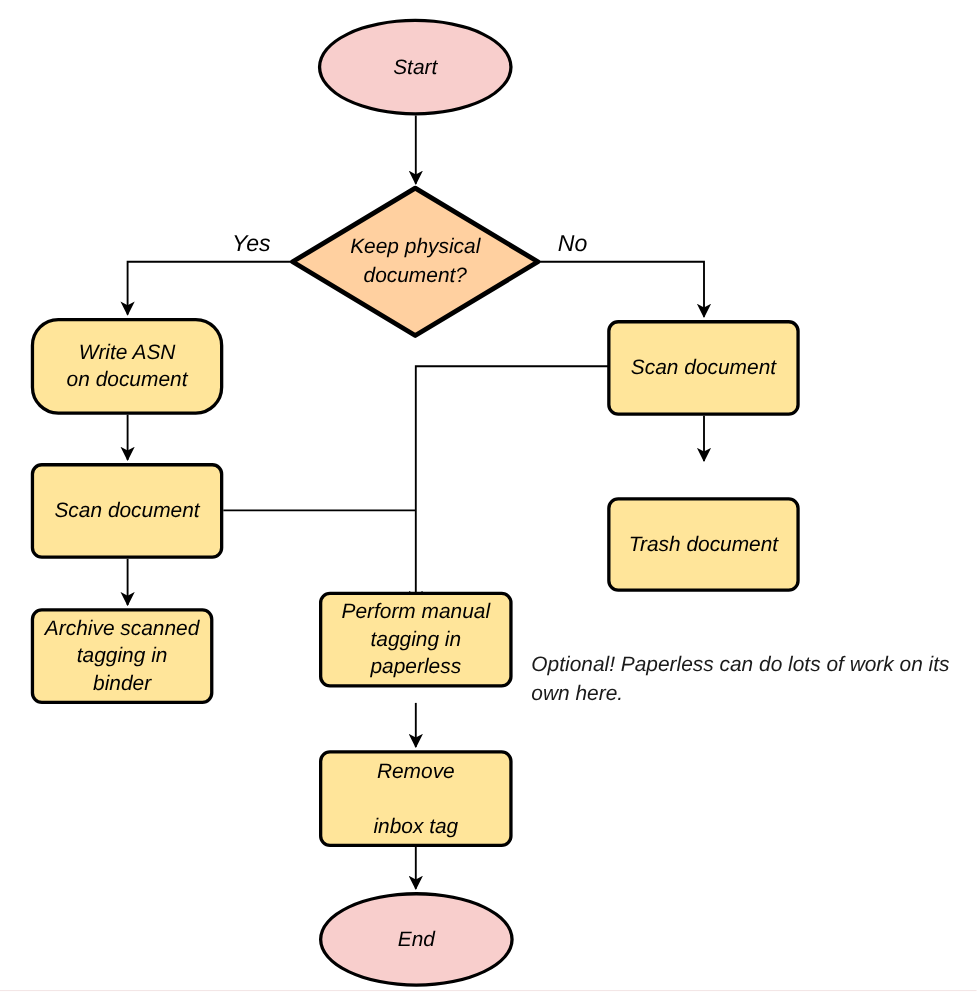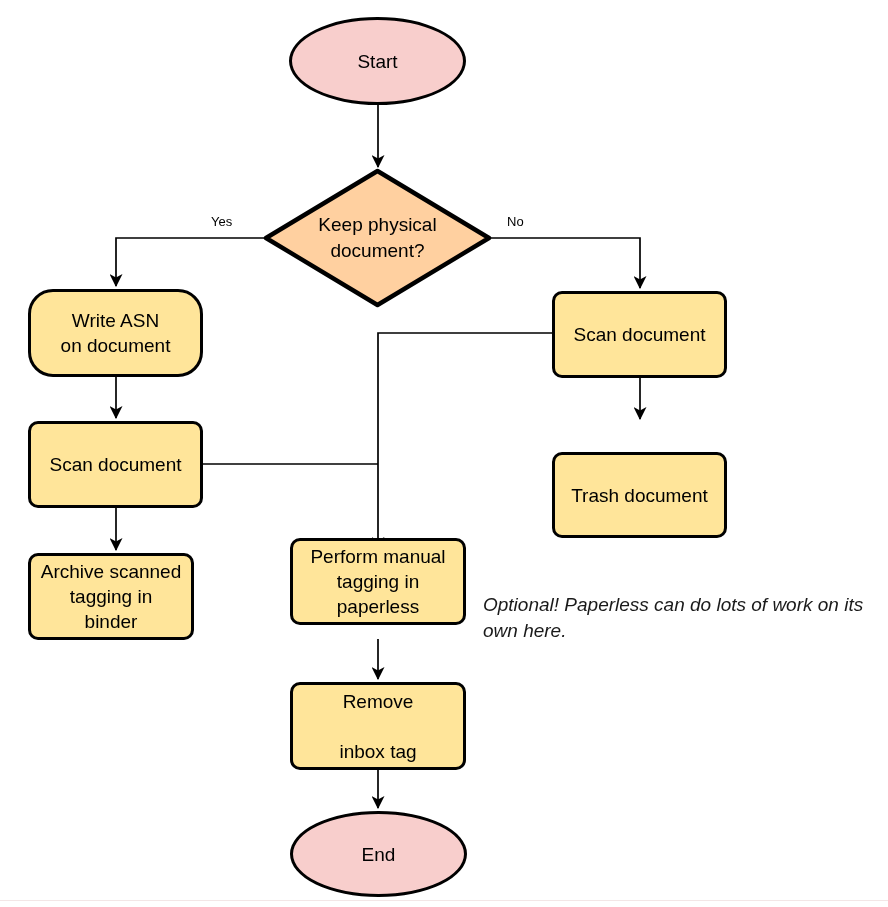--- a/index.html
+++ b/index.html
@@ -32,40 +32,41 @@
     position: absolute;
     display: flex;
     flex-direction: column;
     align-items: center;
     justify-content: center;
     text-align: center;
     font-size: 19px;
     line-height: 25px;
     box-sizing: border-box;
   }
-  .node span { display: block; }
+  .node span { display: block; font-style: italic; }
   .rect {
     background: var(--process-fill, #ffe59a);
     border: 3px solid var(--stroke, #000);
     border-radius: 10px;
   }
   .terminal {
     background: var(--terminal-fill, #f8cecc);
     border: 3.5px solid var(--stroke, #000);
     border-radius: 50%;
   }
   .decision-text {
     position: absolute;
     background: transparent;
     line-height: 26px;
   }
   .edge-label {
     position: absolute;
-    font-size: 13px;
+    font-size: 21px;
     line-height: 20px;
+    font-style: italic;
   }
   .note {
     position: absolute;
     font-size: 19px;
     line-height: 26px;
     font-style: italic;
     color: var(--note-text, #1a1a1a);
   }
   .bottom-rule {
     position: absolute;

